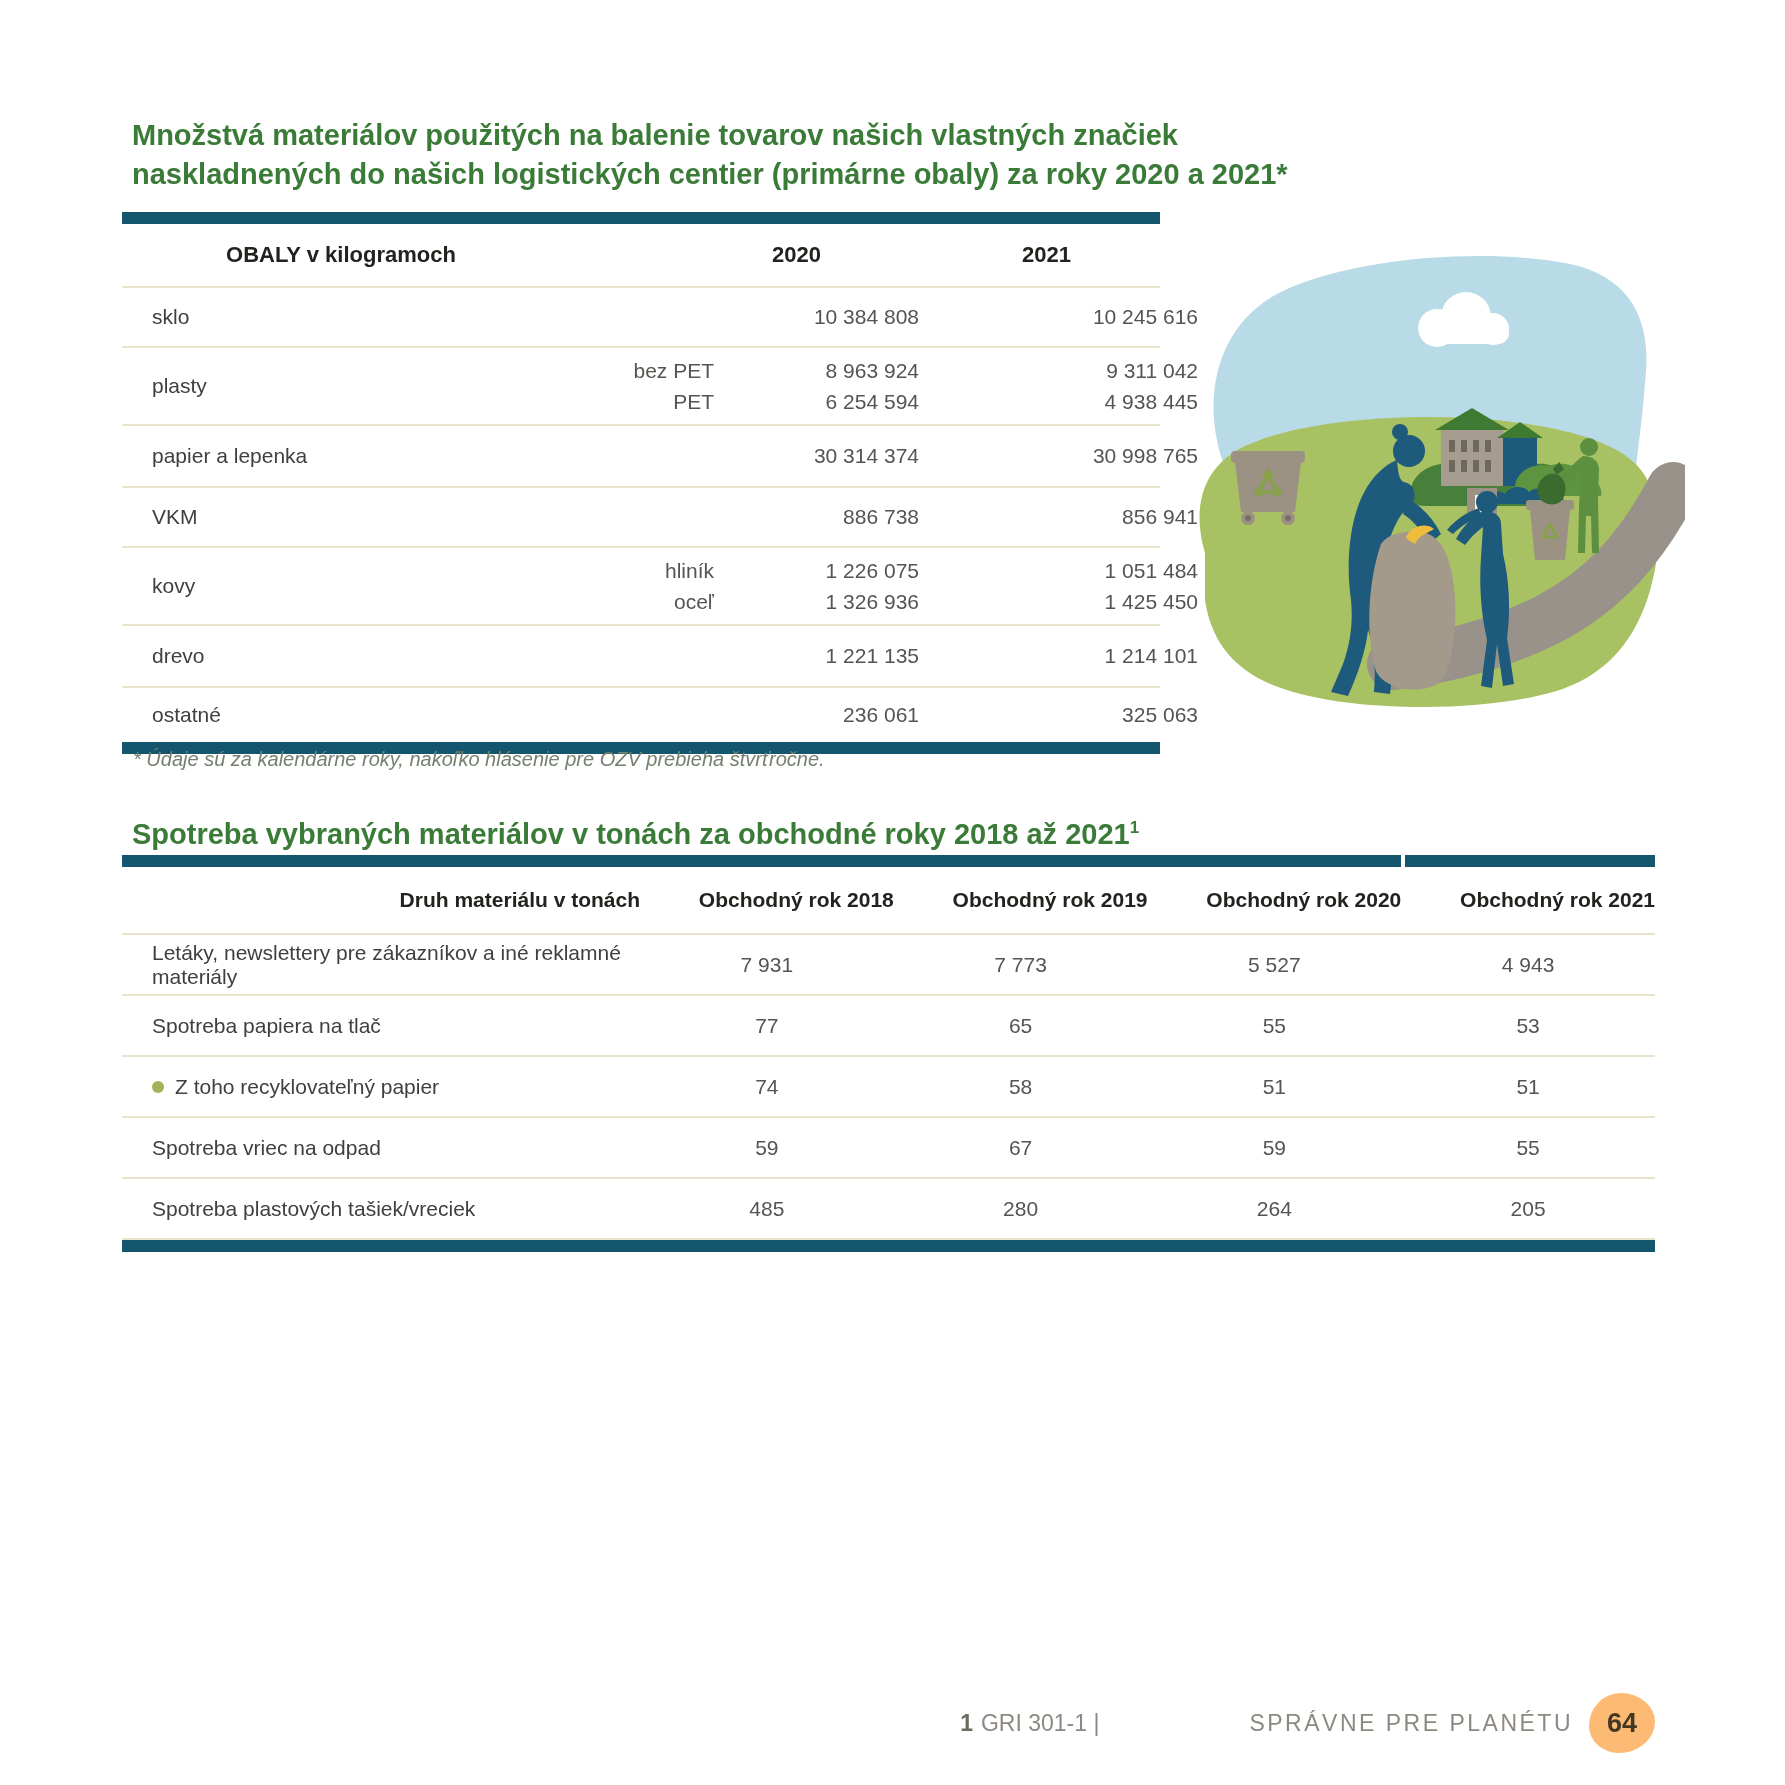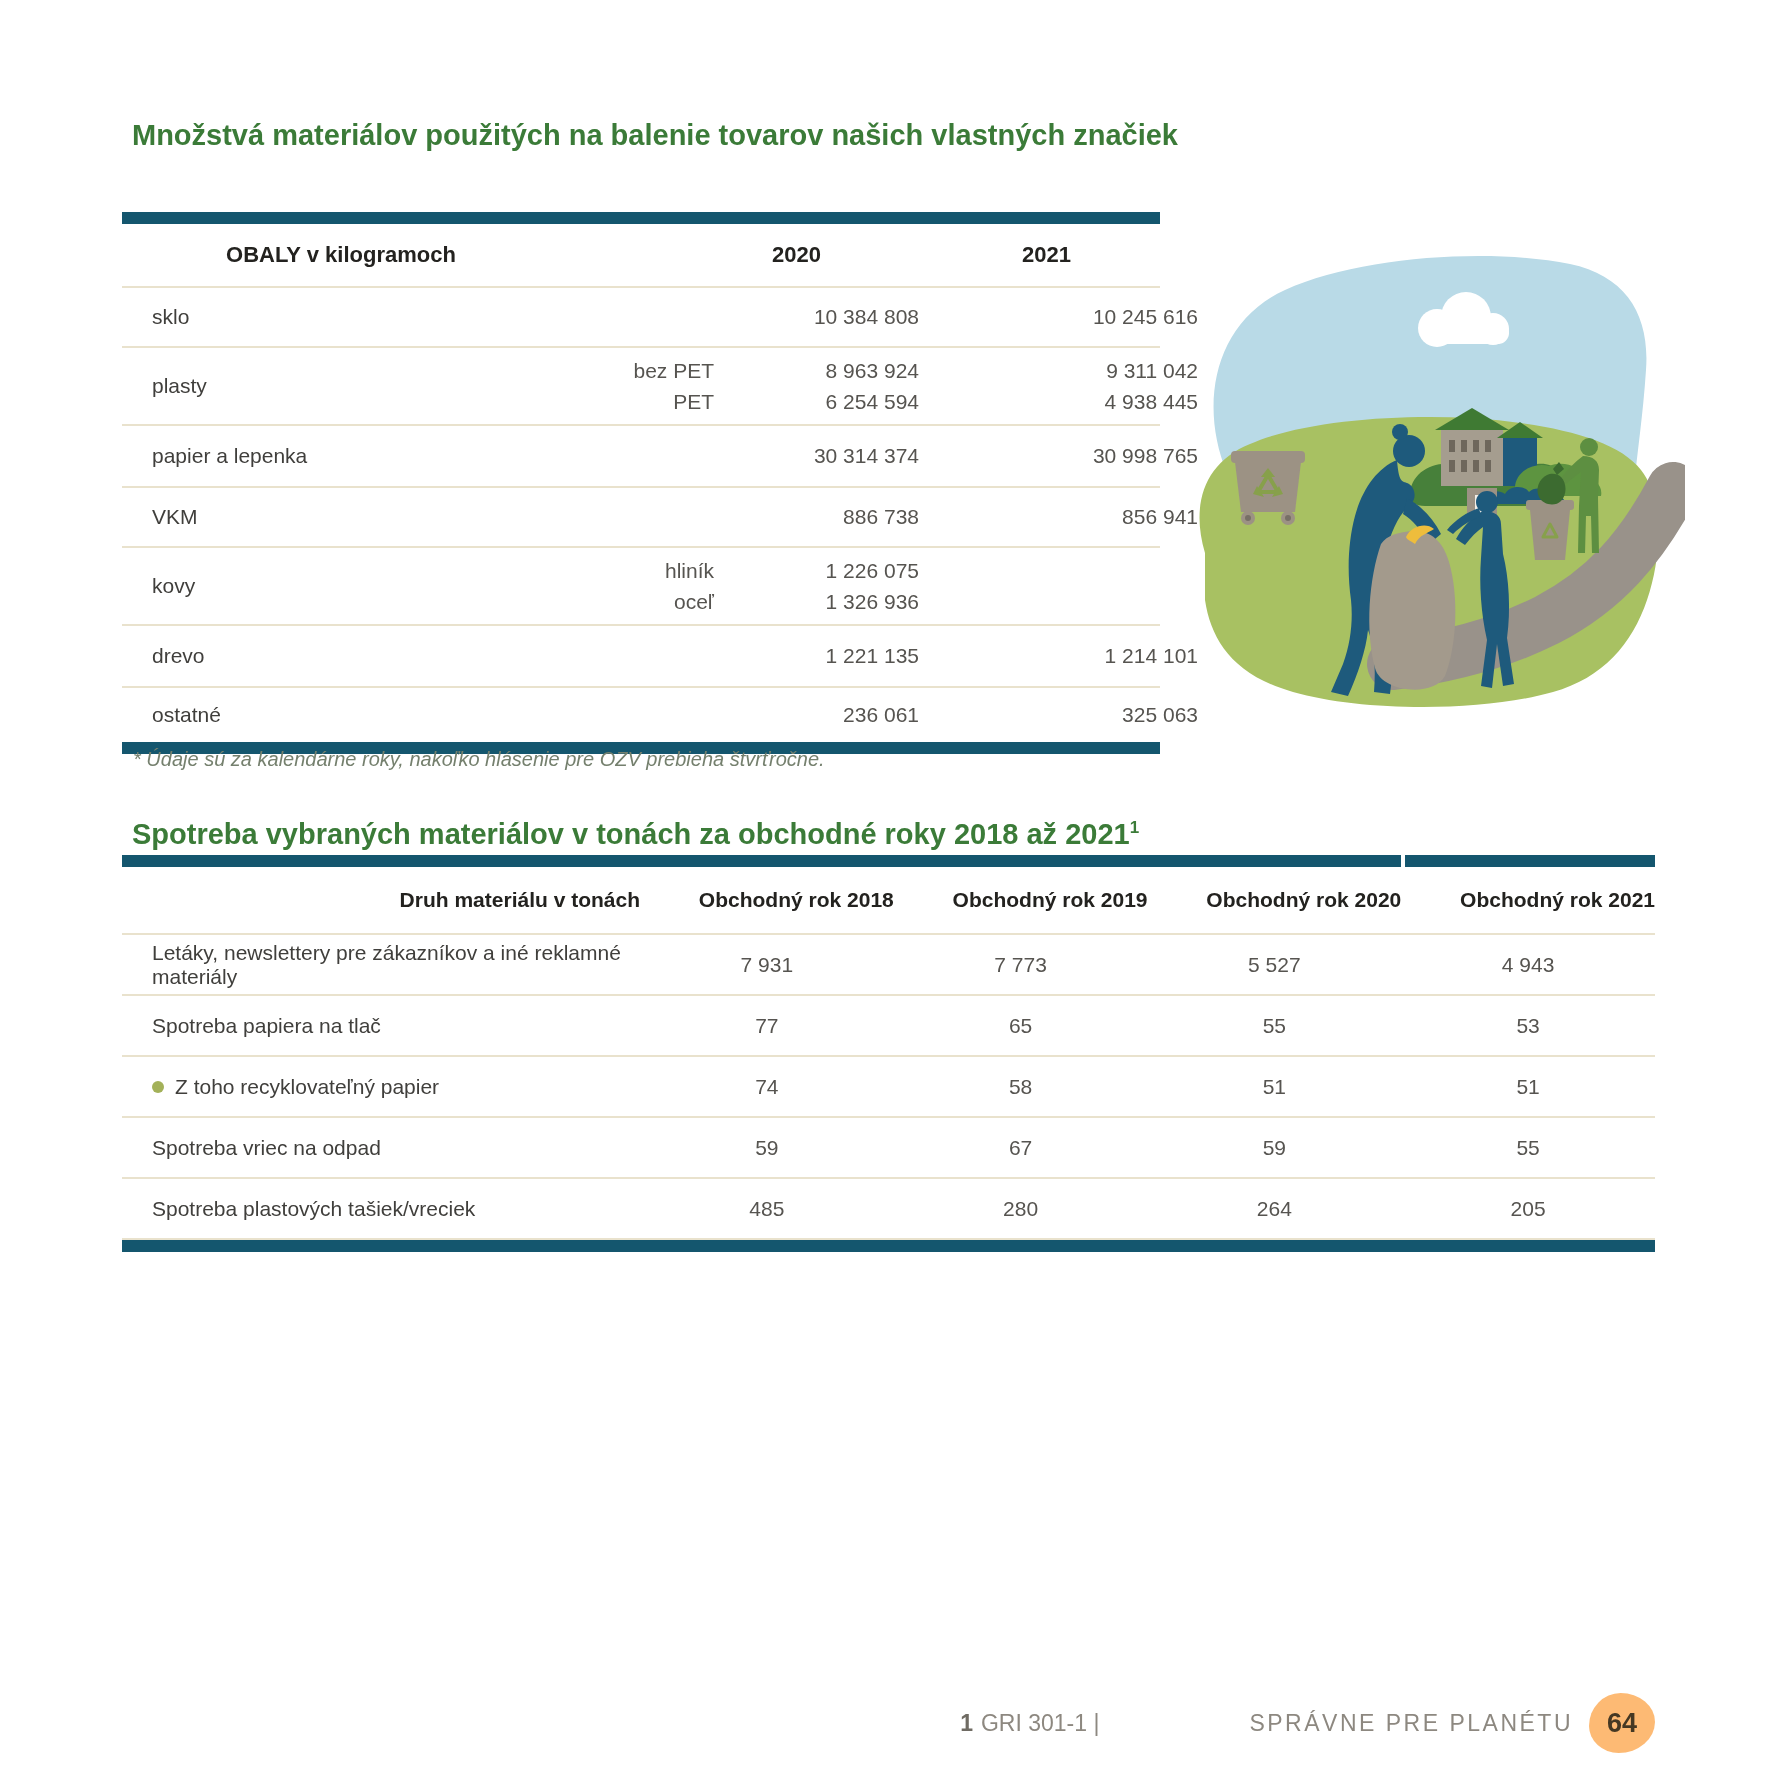--- a/index.html
+++ b/index.html
@@ -72,20 +72,21 @@
     color:#453823;font-weight:bold;font-size:27px;letter-spacing:0;
   }
   
   .illus{position:absolute;left:1185px;top:248px;width:500px;height:475px;}
 </style>
 </head>
 <body>
 
 <div class="green-title" style="top:116px;">
   <div>Množstvá materiálov použitých na balenie tovarov našich vlastných značiek</div>
+  <div>naskladnených do našich logistických centier (primárne obaly) za roky 2020 a 2021*</div>
 </div>
 
 <div class="t1">
   <div class="teal-bar"></div>
 
   <div class="grid hdr">
     <div class="hlabel">OBALY v kilogramoch</div>
     <div></div>
     <div class="h2020">2020</div>
     <div class="h2021">2021</div>
@@ -135,20 +136,24 @@
 
   <div class="grid row h76">
     <div class="rlabel">kovy</div>
     <div class="cell-stack">
       <div class="sub">hliník</div>
       <div class="sub">oceľ</div>
     </div>
     <div class="cell-stack">
       <div class="num">1 226 075</div>
       <div class="num">1 326 936</div>
+    </div>
+    <div class="cell-stack">
+      <div class="num">1 051 484</div>
+      <div class="num">1 425 450</div>
     </div>
     <div></div>
   </div>
 
   <div class="grid row h60">
     <div class="rlabel">drevo</div>
     <div></div>
     <div class="num">1 221 135</div>
     <div class="num">1 214 101</div>
     <div></div>

